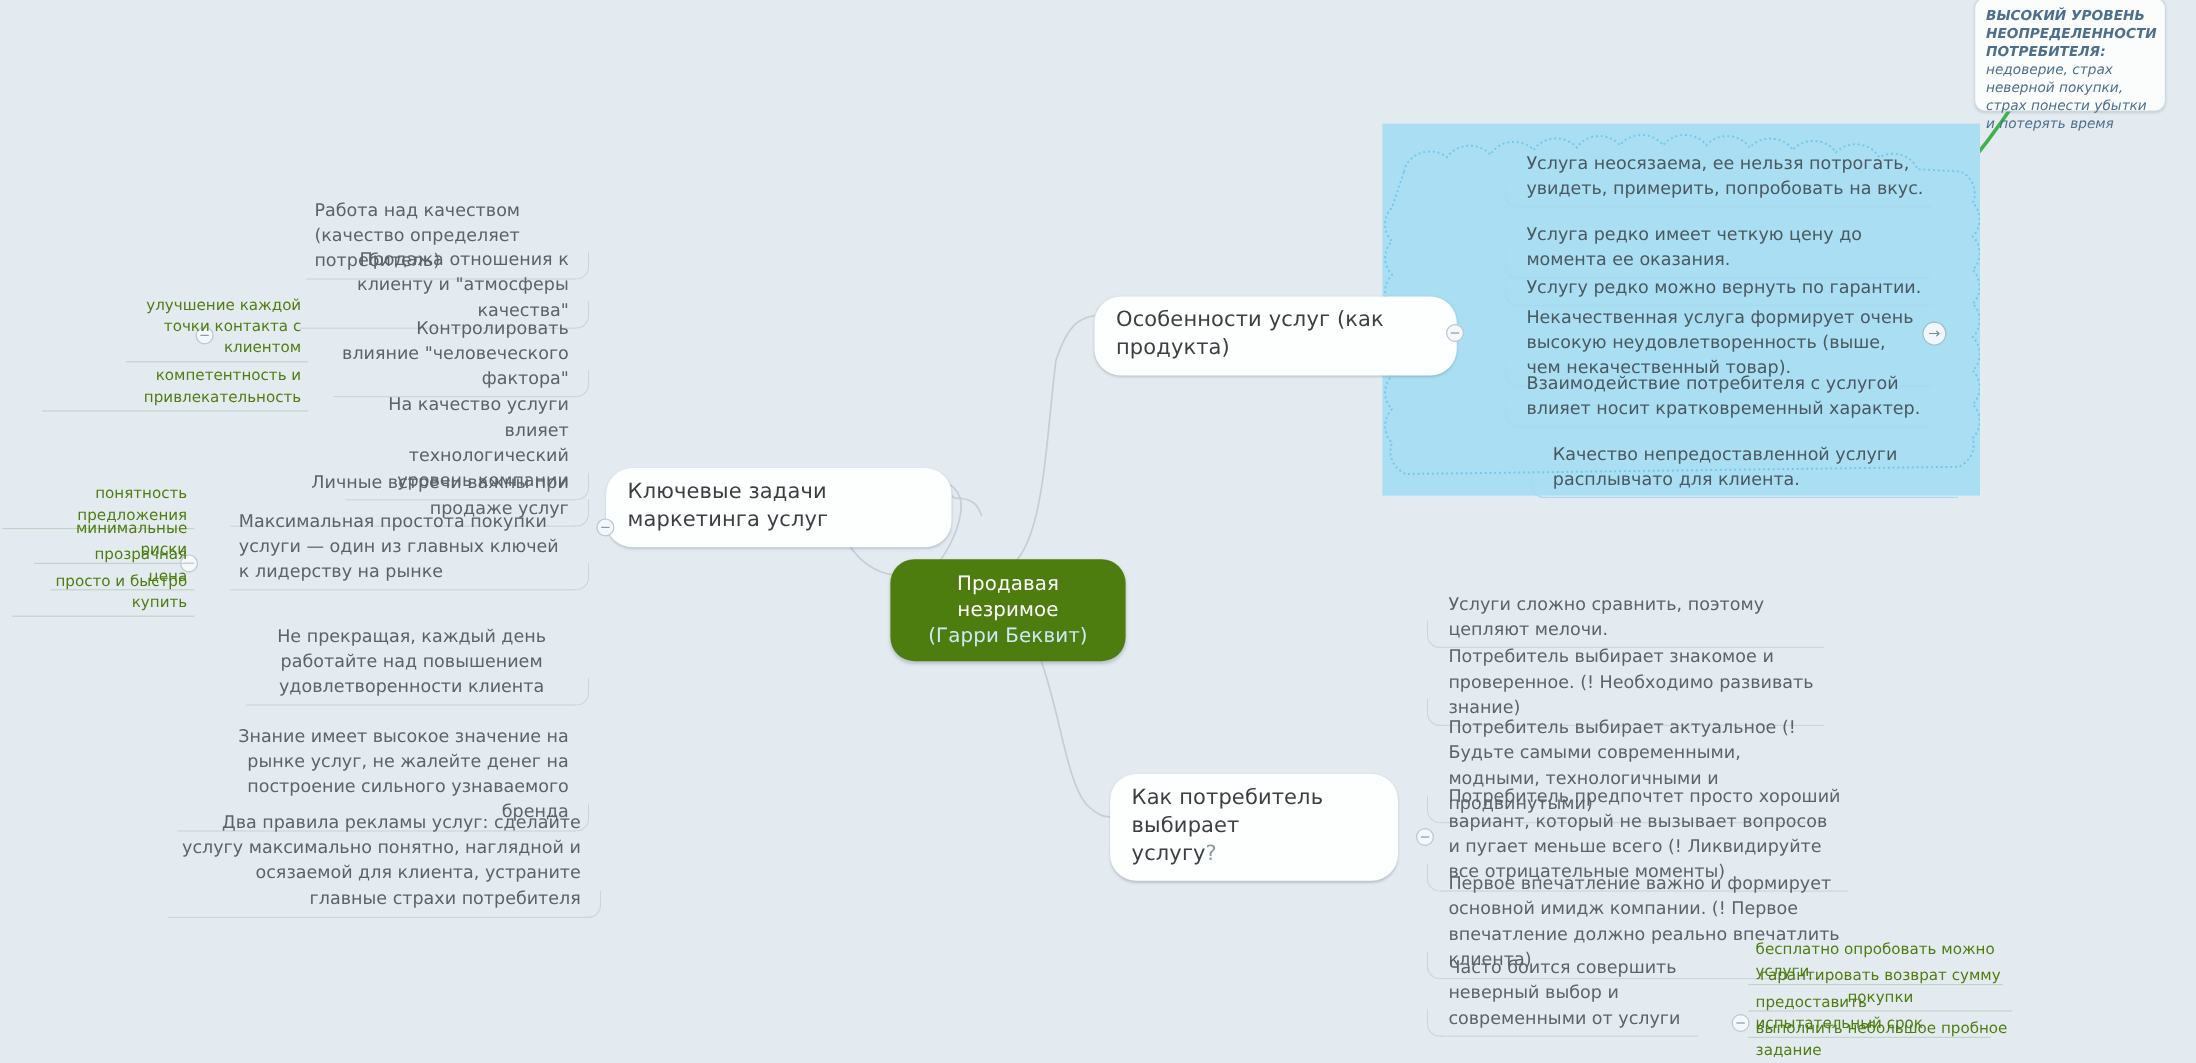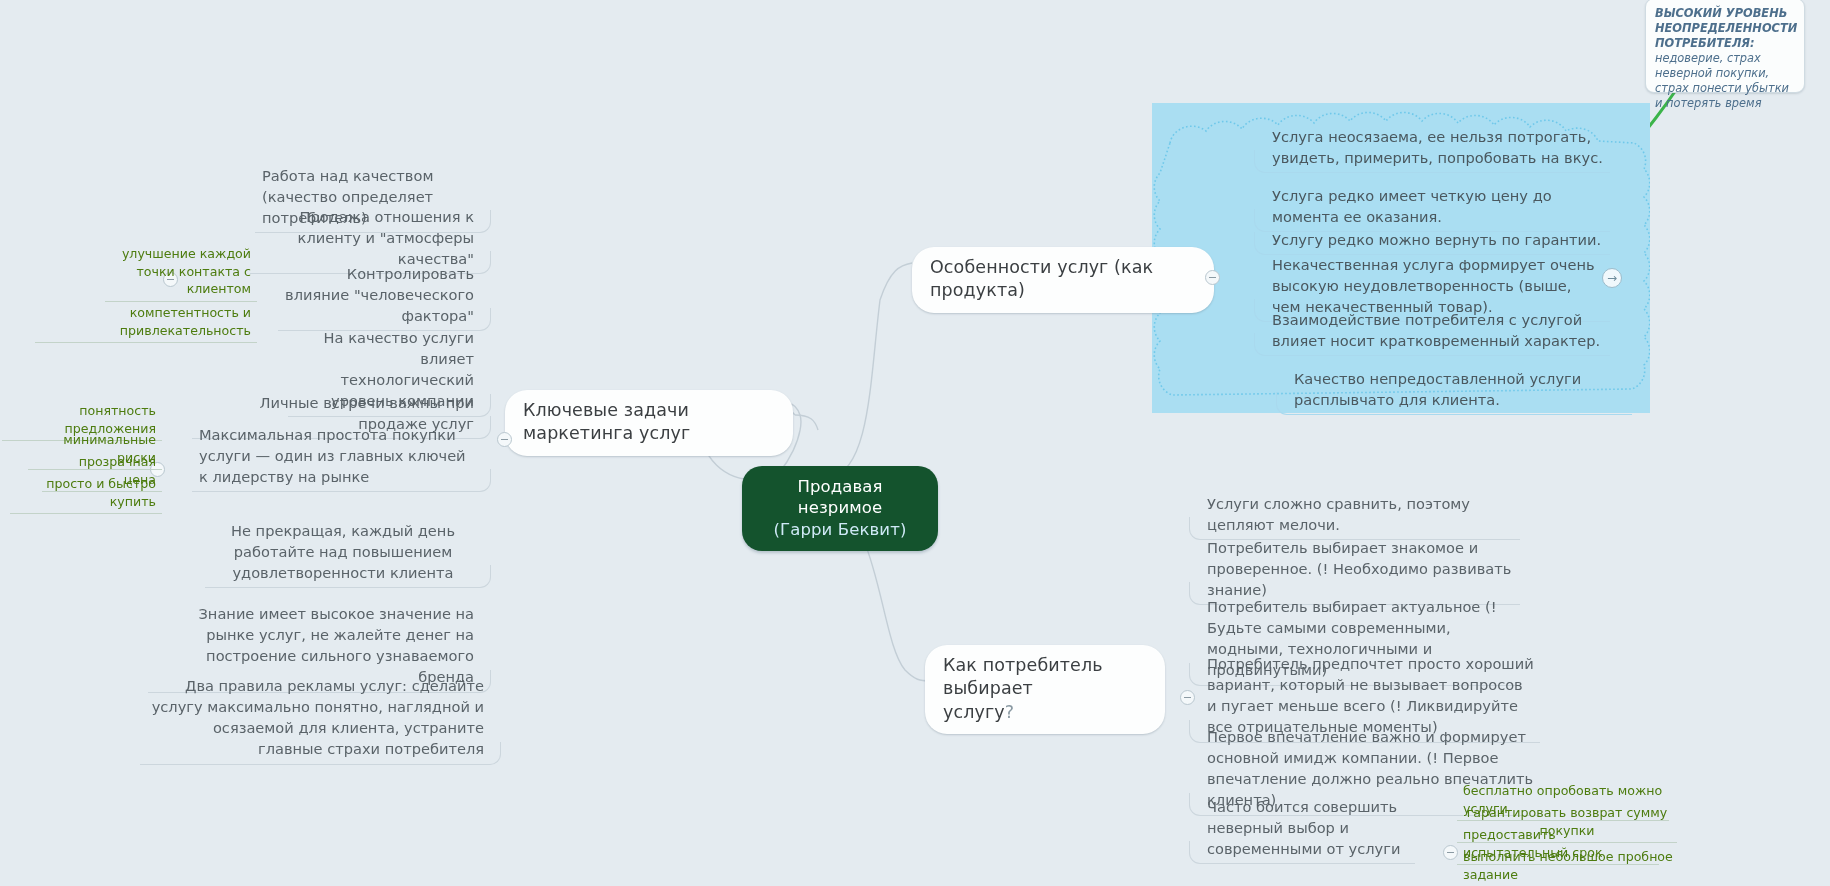--- a/index.html
+++ b/index.html
@@ -20,21 +20,21 @@
     border-radius:22px;
     background:#fdfefe;
     box-shadow:0 1px 2px rgba(90,110,125,.30);
     padding:9px 18px 10px 18px;
     color:#3b3f42;
     font-size:17.5px;
     line-height:1.33;
     letter-spacing:.1px;
   }
   .pill.root{
-    background:#14532d;
+    background:#4d7c0f;
     color:#ffffff;
     text-align:center;
     font-size:16.5px;
     line-height:1.3;
     padding:10px 22px 11px 22px;
     border-radius:20px;
     box-shadow:0 2px 3px rgba(60,90,110,.28);
   }
   .pill .dim{color:#cfe9f6;}
   .pill .qm{color:#8a9aa3;}

